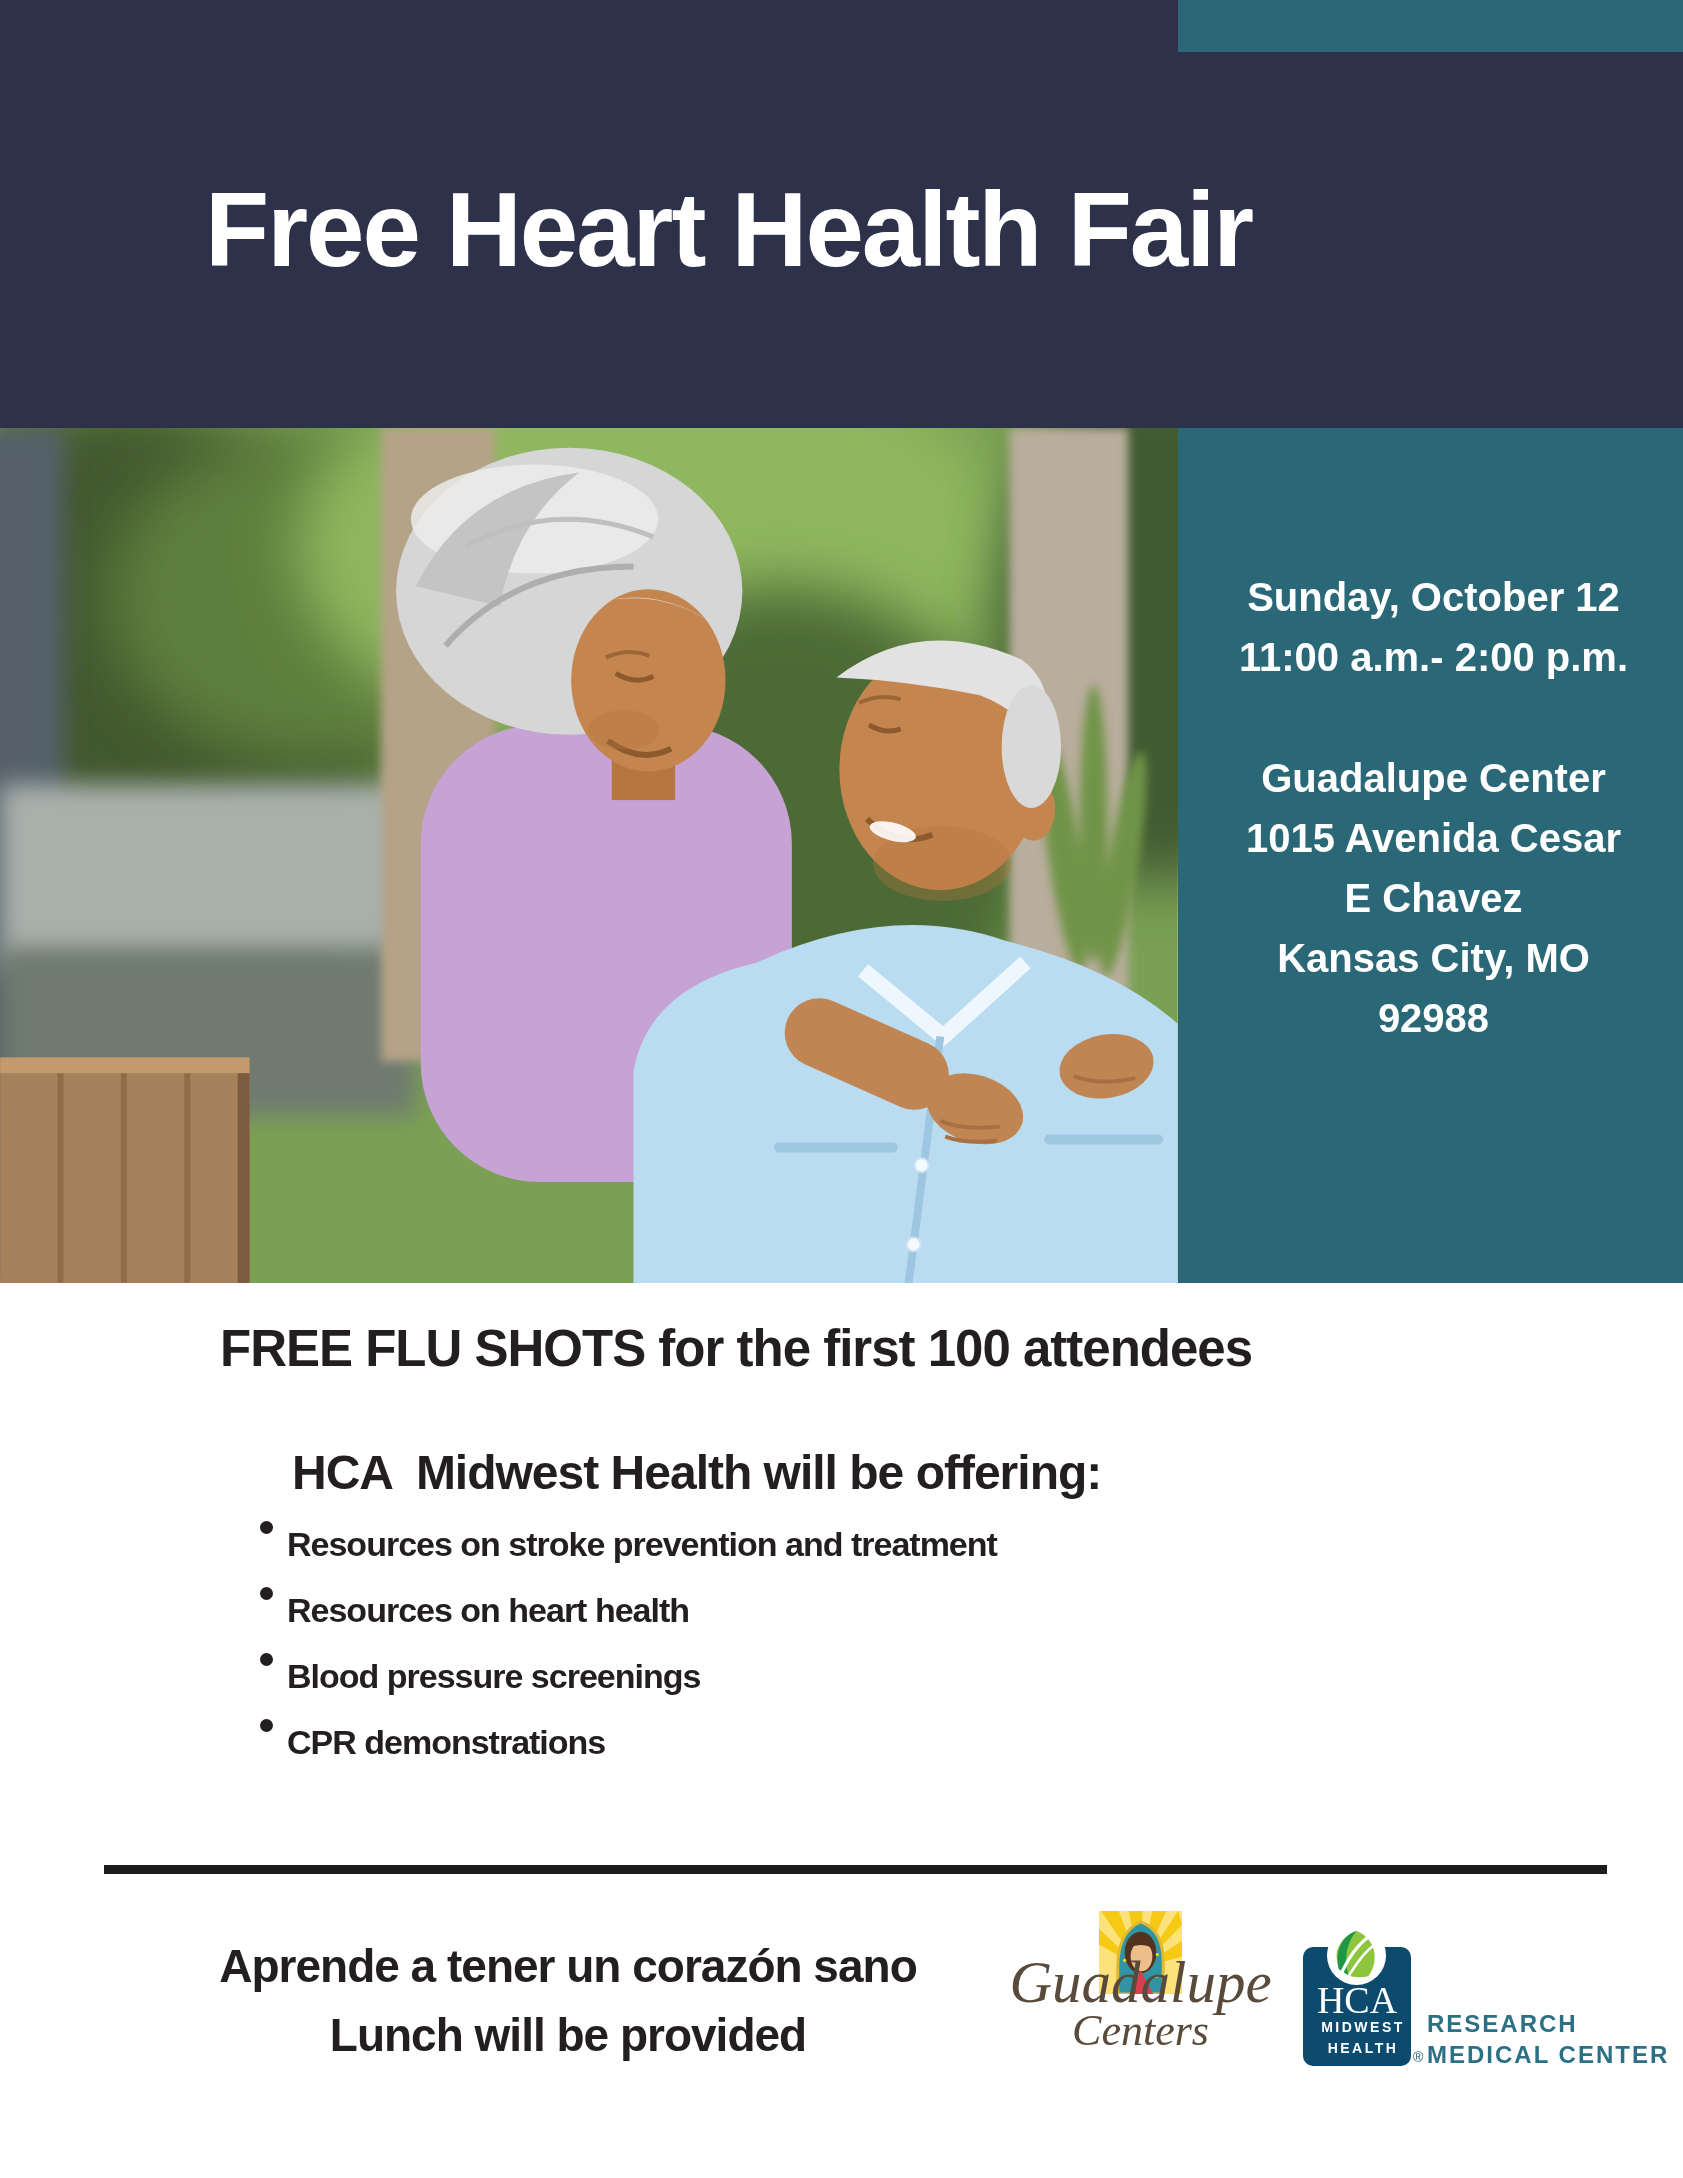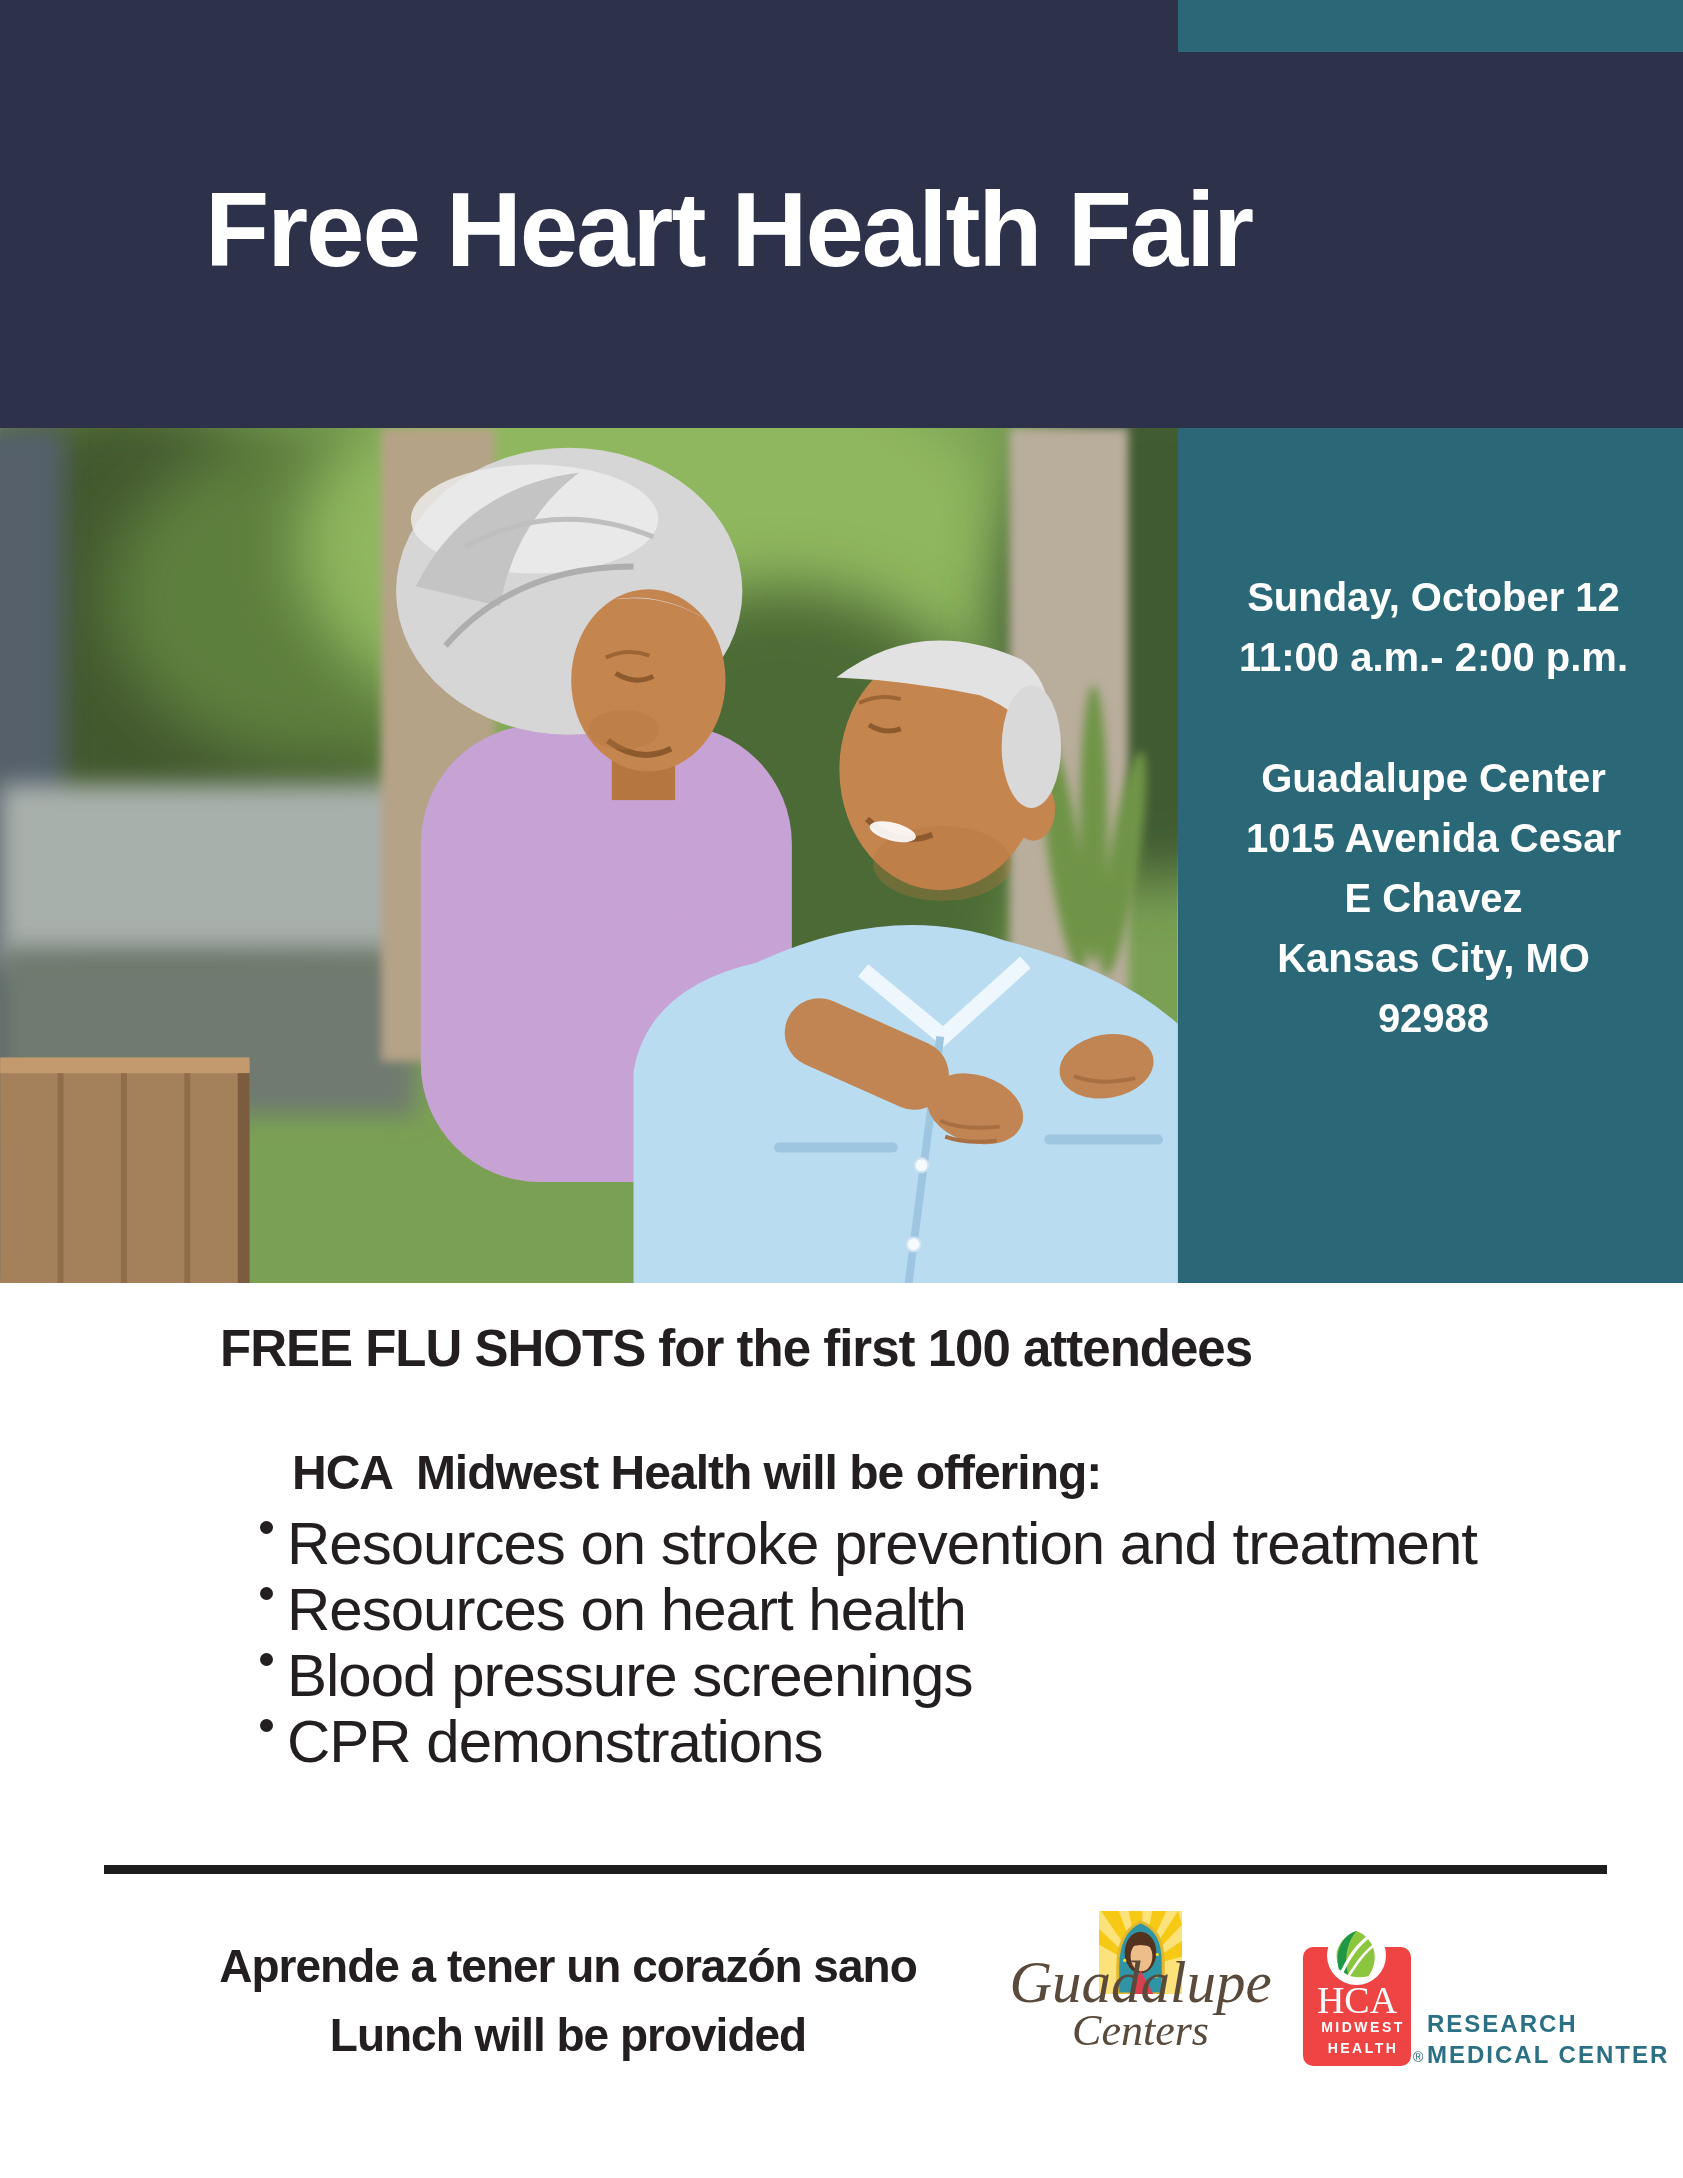--- a/index.html
+++ b/index.html
@@ -33,21 +33,21 @@
     position:absolute; left:220px; top:1319px; font-size:51px; font-weight:700;
     white-space:nowrap; letter-spacing:-1px;
   }
   .offer-heading {
     position:absolute; left:292px; top:1445px; font-size:48px; font-weight:700;
     white-space:pre-wrap; letter-spacing:-1px;
   }
   .offer-list { position:absolute; left:260px; top:1511px; list-style:none; }
   .offer-list li {
     position:relative; padding-left:27px; height:66px; line-height:66px;
-    font-size:60px; font-weight:400; letter-spacing:-1px; white-space:nowrap;
+    font-size:34px; font-weight:700; letter-spacing:-1px; white-space:nowrap;
   }
   .offer-list .dot {
     position:absolute; left:0; top:10px; width:13px; height:13px;
     border-radius:50%; background:#231f20;
   }
   
   .divider { position:absolute; left:104px; top:1865px; width:1503px; height:9px; background:#1d1d1d; }
   .footer-text {
     position:absolute; left:163px; top:1932px; width:810px; text-align:center;
     font-size:46px; font-weight:700; line-height:69px; letter-spacing:-1px;
@@ -56,21 +56,21 @@
   .virgin { position:absolute; left:1099px; top:1911px; width:83px; height:83px; }
   .gc-wordmark {
     position:absolute; left:992px; top:1952px; width:297px; text-align:center;
     font-family:"Liberation Serif", serif; color:#5a4a3c; line-height:1.05;font-style:italic;
   }
   .gc-name { font-size:59px; }
   .gc-sub  { font-size:44px; margin-top:-6px; }
   
   .hca-badge {
     position:absolute; left:1303px; top:1947px; width:108px; height:119px;
-    background:#ef4444; border-radius:10px;
+    background:#0c4a6e; border-radius:10px;
   }
   .hca-leaf { position:absolute; left:1326px; top:1925px; width:61px; height:61px; }
   .hca-abbr {
     position:absolute; top:34px; left:0; width:100%; text-align:center;
     font-family:"Liberation Serif", serif; font-size:38px; color:#ffffff; line-height:1;
   }
   .hca-mid, .hca-health {
     position:absolute; left:0; width:100%; text-align:center;
     font-size:14px; font-weight:700; letter-spacing:2.5px; color:#ffffff; line-height:1;padding-left:12px;
   }

